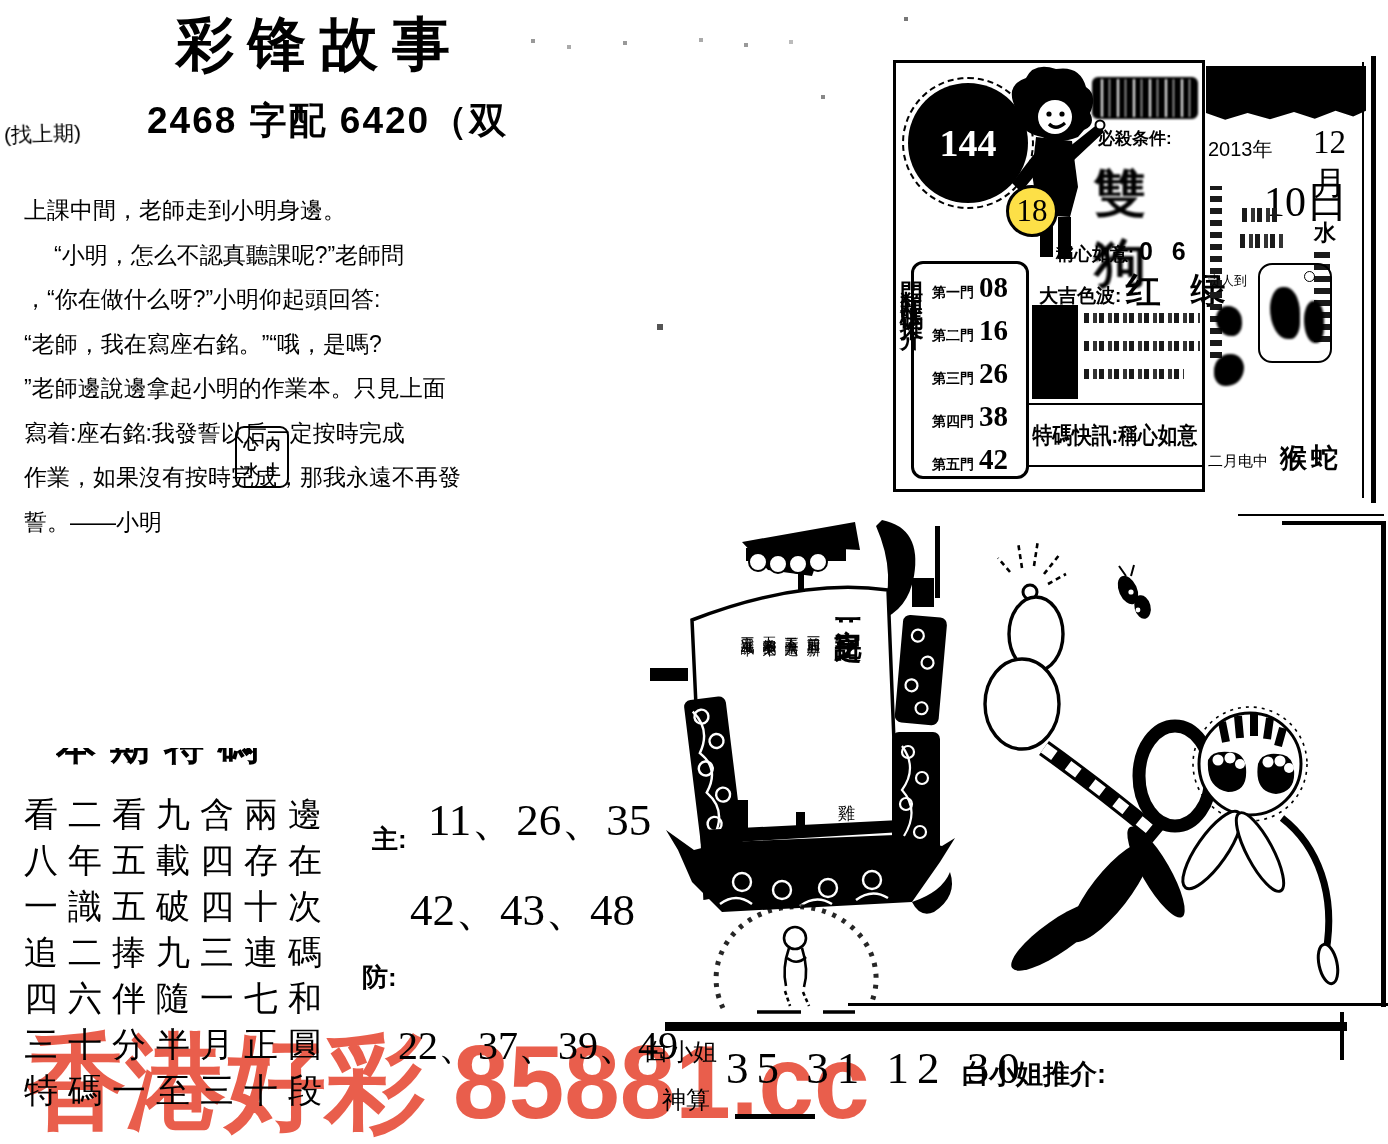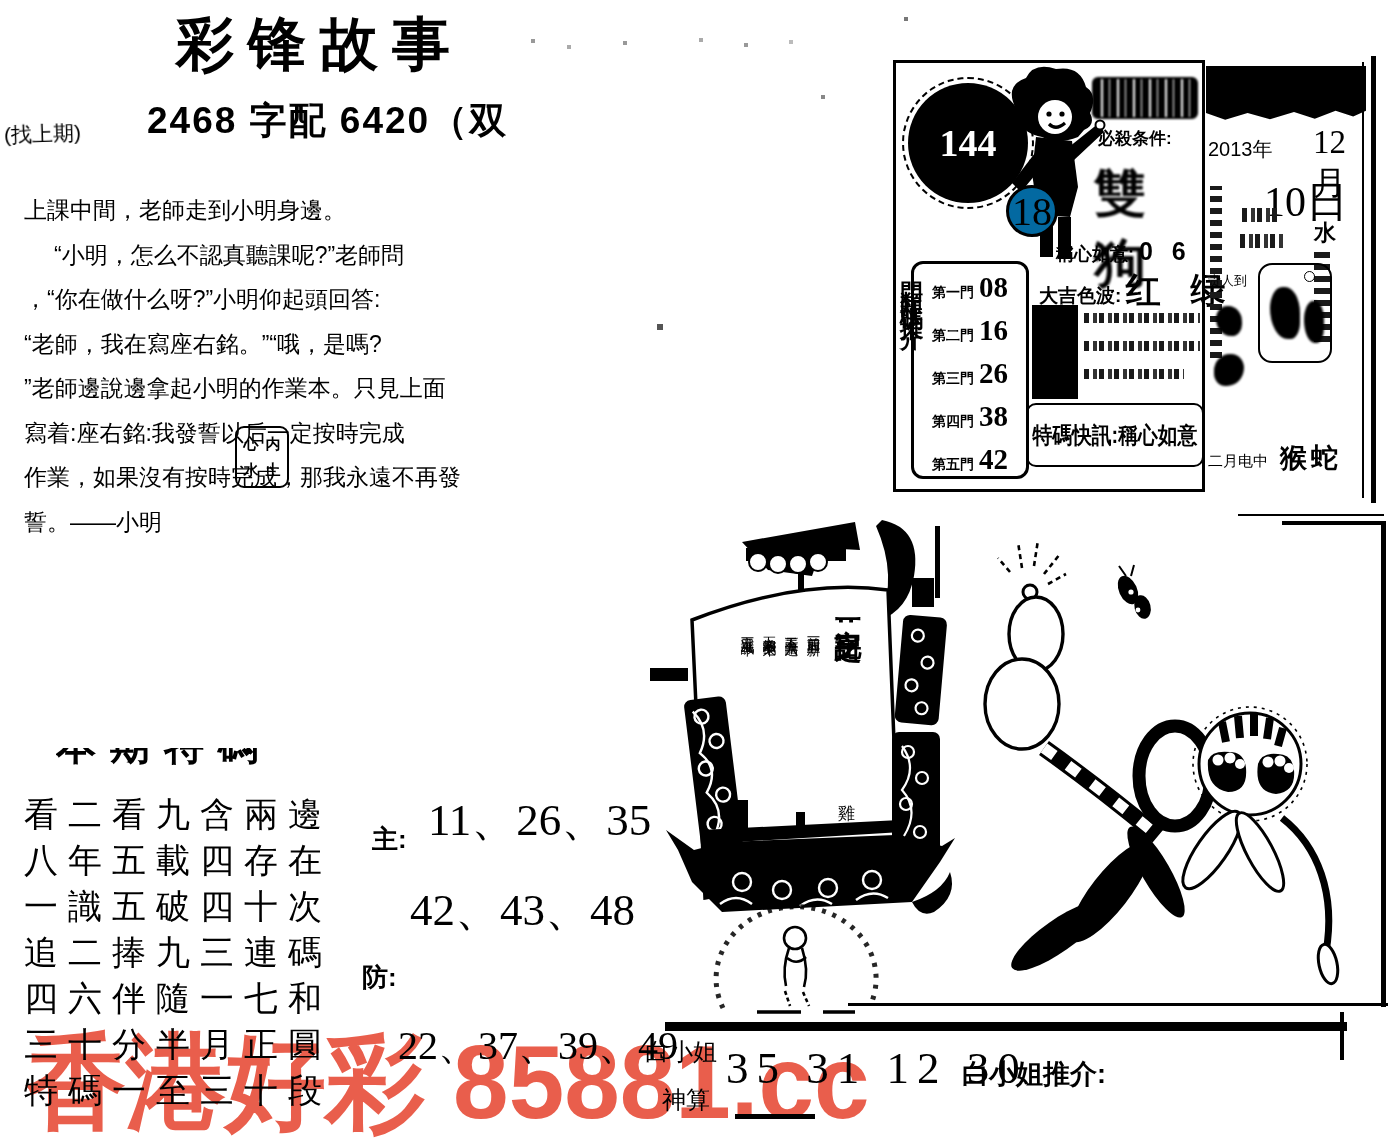--- a/index.html
+++ b/index.html
@@ -20,43 +20,43 @@
   .story { left:24px; top:188px; width:470px; font-size:23px; line-height:44.5px; filter:blur(.25px); }
   .story .ln { white-space:nowrap; }
   .story .indent { padding-left:30px; }
 
   
   .panel { left:893px; top:60px; width:312px; height:432px; border:3px solid #000; }
   .badge-ring { left:6px; top:14px; width:132px; height:132px; border:2px dashed #000; border-radius:50%; }
   .badge { left:12px; top:20px; width:120px; height:120px; background:#000; border-radius:50%;
            color:#fff; font-size:38px; font-weight:bold; display:flex; align-items:center; justify-content:center;
            font-family:"Liberation Serif", serif; }
-  .ball { left:110px; top:122px; width:52px; height:52px; background:#0369a1; border:3px solid #000; border-radius:50%;
-          display:flex; align-items:center; justify-content:center; font-size:40px; font-family:"Liberation Serif", serif; }
+  .ball { left:110px; top:122px; width:52px; height:52px; background:#fde047; border:3px solid #000; border-radius:50%;
+          display:flex; align-items:center; justify-content:center; font-size:31px; font-family:"Liberation Serif", serif; }
   .plate { left:196px; top:14px; width:106px; height:42px; border:2px solid #000; border-radius:6px;
            background:repeating-linear-gradient(90deg,#000 0 7px,#fff 7px 9px,#000 9px 15px,#fff 15px 16px);
            filter:blur(1px); }
   .kill-label { left:202px; top:64px; font-size:17px; font-weight:bold; filter:blur(.6px); }
   .kill-value { left:198px; top:96px; font-size:52px; font-weight:bold; letter-spacing:10px; filter:blur(1.1px); }
   .tail-line { left:160px; top:174px; font-size:18px; font-weight:bold; filter:blur(.4px); white-space:nowrap; }
   .tail-line .val { font-size:25px; letter-spacing:6px; }
   .color-line { left:143px; top:204px; white-space:nowrap; filter:blur(.4px); }
   .color-line .lbl { font-size:19px; font-weight:bold; }
   .color-line .val { font-size:35px; font-weight:bold; letter-spacing:10px; }
   .gatebox { left:15px; top:198px; width:118px; height:218px; border:3px solid #000; border-radius:12px; }
   .gatecol { left:1px; top:200px; height:216px; writing-mode:vertical-rl; font-size:23px; font-weight:bold;
              letter-spacing:9px; filter:blur(.3px); }
   .gate-row { position:absolute; left:36px; white-space:nowrap; }
   .gate-row .gl { font-size:14px; font-weight:bold; filter:blur(.4px); }
   .gate-row .gv { font-size:29px; font-weight:bold; font-family:"Liberation Serif", serif; margin-left:5px; }
   .blackbox { left:136px; top:242px; width:46px; height:94px; background:#000; }
   .noise { background:repeating-linear-gradient(90deg,#1a1a1a 0 5px,transparent 5px 9px,#333 9px 13px,transparent 13px 15px);
            filter:blur(.7px); }
   .vnoise { background:repeating-linear-gradient(0deg,#1a1a1a 0 6px,transparent 6px 12px); filter:blur(.7px); }
-  .flashbox { left:130px; top:340px; width:178px; height:64px; border:2.5px solid #000; border-radius:10px;
+  .flashbox { left:130px; top:340px; width:178px; height:64px; border:2.5px solid #000; border-radius:2px;
               display:flex; align-items:center; justify-content:center; }
   .flashtxt { white-space:nowrap; font-size:23px; font-weight:bold; transform:scaleX(.86); filter:blur(.4px); }
 
   
   .cal { left:1206px; top:58px; width:162px; height:446px; }
   .cal-banner { left:0; top:8px; width:160px; height:56px; background:#000;
     clip-path:polygon(0 0,100% 0,100% 80%,92% 90%,81% 80%,68% 94%,55% 82%,40% 95%,26% 84%,12% 96%,0 84%); }
   .cal-year { left:2px; top:78px; font-size:20px; filter:blur(.4px); }
   .cal-month { left:80px; top:66px; font-size:33px; font-family:"Liberation Serif", serif;margin-left:27px; }
   .cal-day { left:58px; top:116px; font-size:42px; font-family:"Liberation Serif", serif; }

